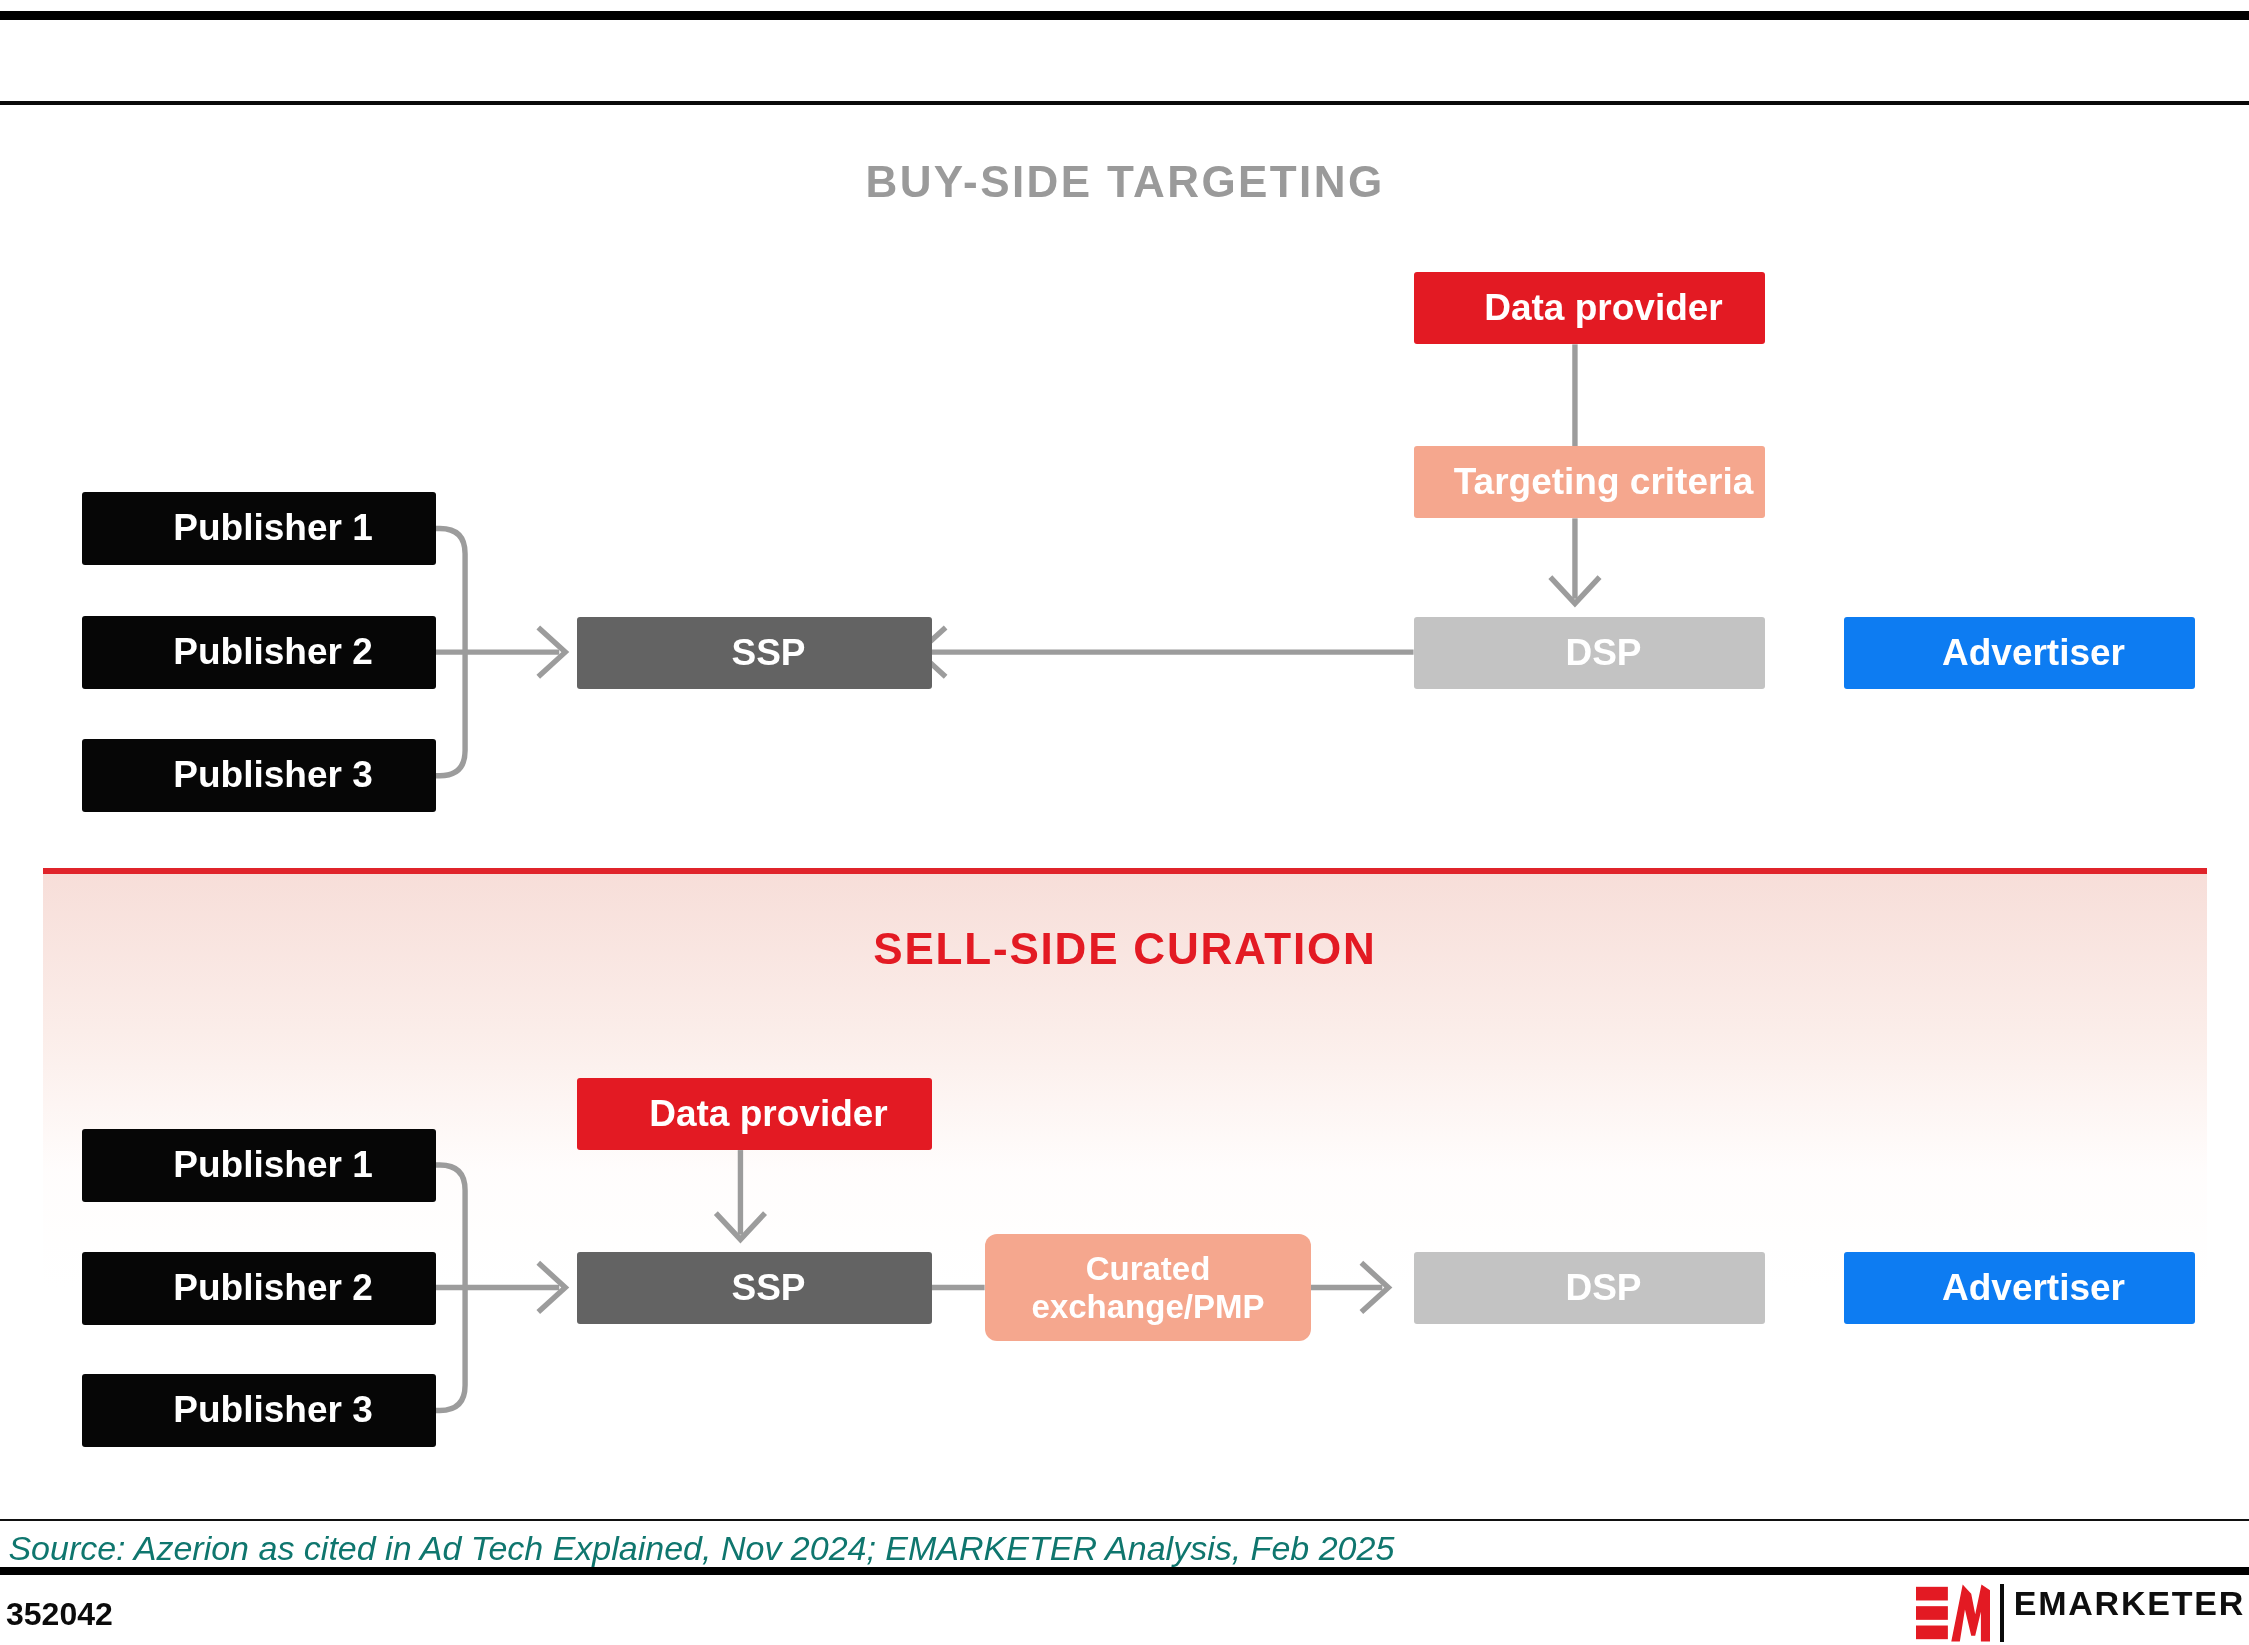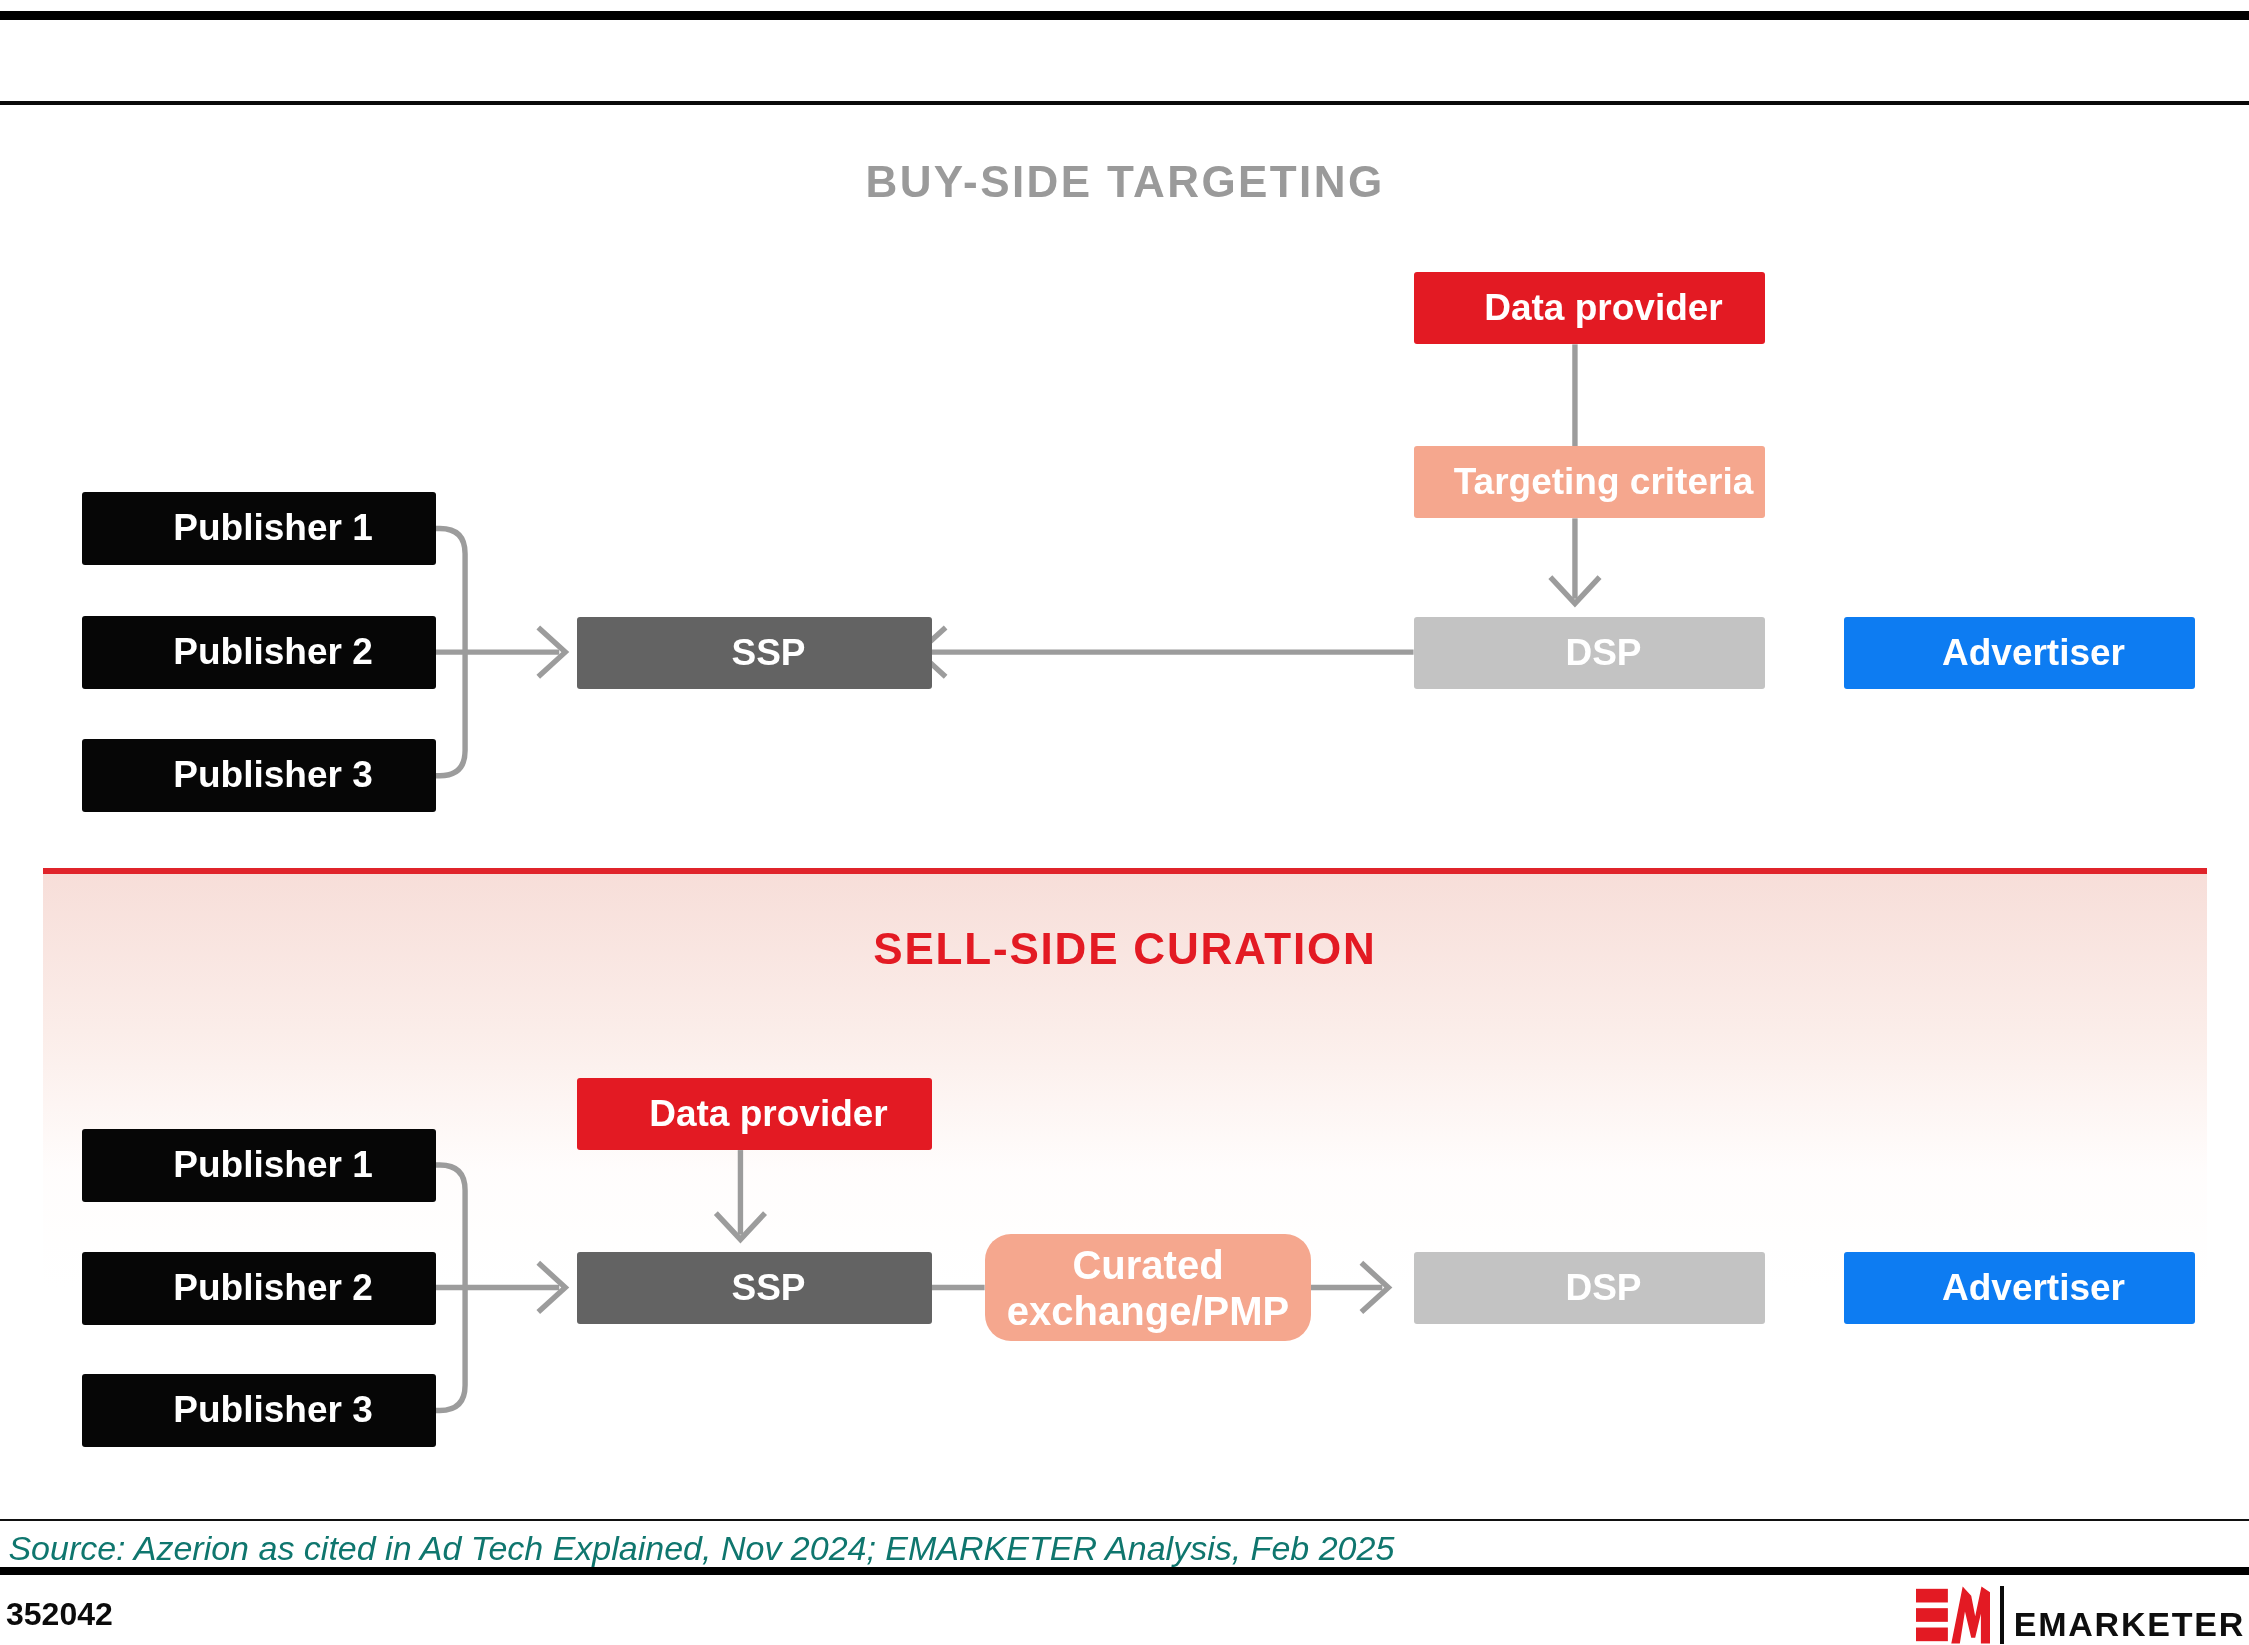--- a/index.html
+++ b/index.html
@@ -23,21 +23,21 @@
   .salmon-box{background:#F5A78E;}
   .darkgray-box{background:#636363;}
   .lightgray-box{background:#C3C3C3;}
   .blue-box{background:#0D7CF2;}
   .connectors{left:0;top:0;width:2250px;height:1645px;pointer-events:none;}
   .connectors path,.connectors polyline{stroke:#9C9C9C;stroke-width:9;fill:none;stroke-miterlimit:10;}
   .foot-thinline{left:0;top:1519px;width:2250px;height:2.4px;background:#111;}
   .source-line{left:8.4px;top:1529px;width:2040px;font-size:34px;font-style:italic;color:#0f766e;}
   .foot-bar{left:0;top:1567px;width:2250px;height:8.4px;background:#000;}
   .chart-id{left:6px;top:1596px;font-size:32px;font-weight:bold;color:#0b0b0b;}
-  .logo-row{right:4.8px;top:1584px;display:flex;align-items:flex-end;gap:9.6px;height:60px;}
+  .logo-row{right:4.8px;top:1584px;display:flex;align-items:flex-start;gap:9.6px;height:60px;}
   .logo-divider{width:4.2px;height:58px;background:#0a0a0a;}
   .logo-text{font-size:34px;font-weight:bold;color:#0e0e0e;letter-spacing:1.8px;}
 </style>
 </head>
 <body>
 
 <div class="canvas">
 
   <div class="abs topbar"></div>
   <div class="abs title-underline"></div>
@@ -81,21 +81,21 @@
   <div class="abs node red-box" style="left:1414px;top:272px;width:323px;height:72px;">Data provider</div>
   <div class="abs node salmon-box" style="left:1414px;top:446px;width:323px;height:72px;">Targeting criteria</div>
   <div class="abs node lightgray-box" style="left:1414px;top:617px;width:323px;height:72px;">DSP</div>
   <div class="abs node blue-box" style="left:1844px;top:617px;width:323px;height:72px;">Advertiser</div>
 
   <div class="abs node red-box" style="left:577px;top:1078px;width:327px;height:72px;">Data provider</div>
   <div class="abs node black-box" style="left:82px;top:1129px;width:326px;height:73px;">Publisher 1</div>
   <div class="abs node black-box" style="left:82px;top:1252px;width:326px;height:73px;">Publisher 2</div>
   <div class="abs node black-box" style="left:82px;top:1374px;width:326px;height:73px;">Publisher 3</div>
   <div class="abs node darkgray-box" style="left:577px;top:1252px;width:327px;height:72px;">SSP</div>
-  <div class="abs node salmon-box" style="left:985px;top:1234px;width:326px;height:107px;border-radius:26px;padding:0 27px;box-sizing:border-box;font-size:40px;">Curated exchange/PMP</div>
+  <div class="abs node salmon-box" style="left:985px;top:1234px;width:326px;height:107px;border-radius:12px;padding:0 27px;box-sizing:border-box;font-size:33px;">Curated exchange/PMP</div>
   <div class="abs node lightgray-box" style="left:1414px;top:1252px;width:323px;height:72px;">DSP</div>
   <div class="abs node blue-box" style="left:1844px;top:1252px;width:323px;height:72px;">Advertiser</div>
 
   <div class="abs foot-thinline"></div>
   <div class="abs source-line">Source: Azerion as cited in Ad Tech Explained, Nov 2024; EMARKETER Analysis, Feb 2025</div>
   <div class="abs foot-bar"></div>
   <div class="abs chart-id">352042</div>
 
   <div class="abs logo-row">
     <svg width="74" height="58" viewBox="0 0 130 100">

